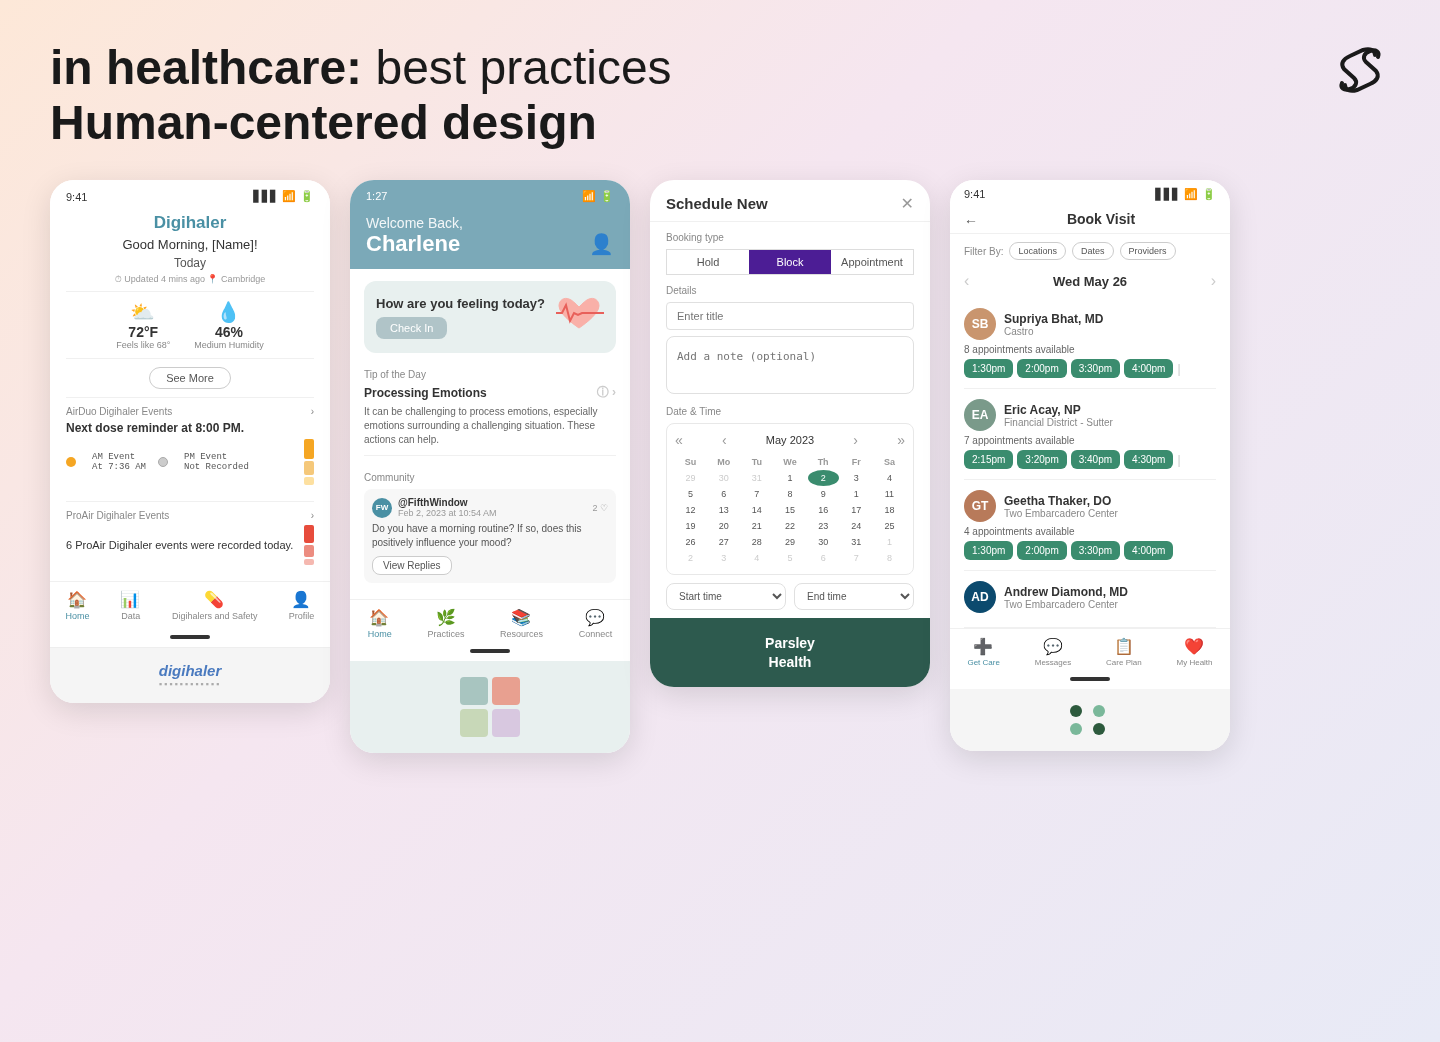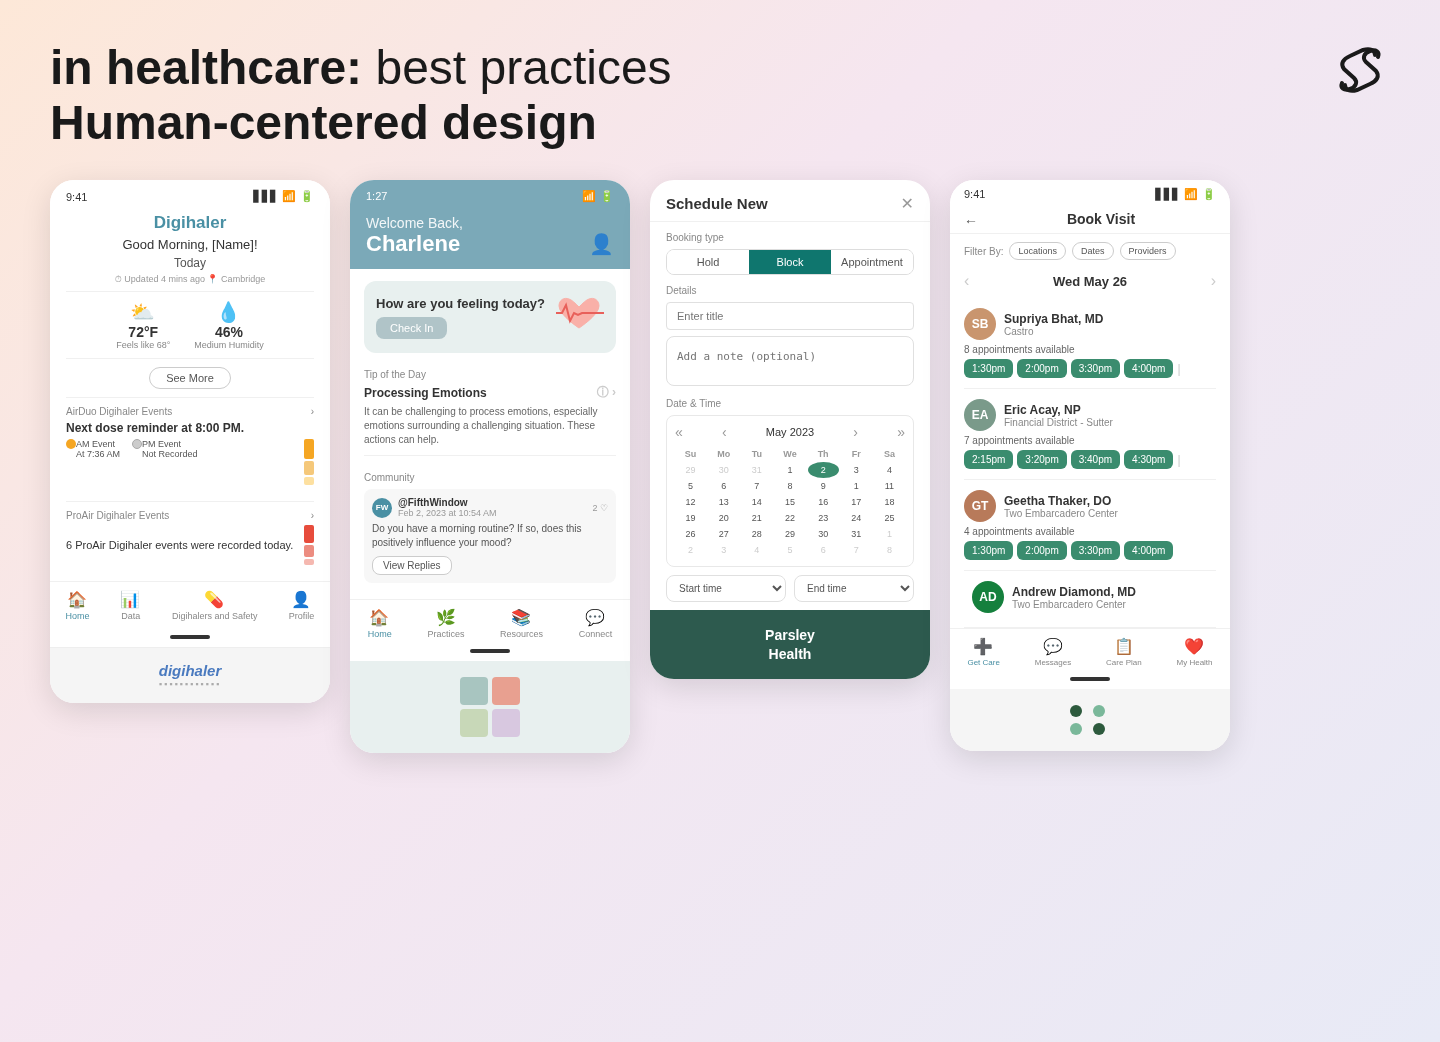--- a/index.html
+++ b/index.html
@@ -127,23 +127,25 @@
       color: #333;
       font-weight: 600;
       margin-bottom: 4px;
     }
     .card1-events {
       display: flex;
       gap: 12px;
     }
     .event-item {
       display: flex;
-      gap: 0;
+      align-items: center;
+      gap: 16px;
       font-size: 9px;
       color: #555;
+      font-family: Liberation Mono, monospace;
     }
     .event-dot {
       width: 10px; height: 10px;
       border-radius: 50%;
       display: inline-block;
     }
     .dot-yellow { background: #f5a623; }
     .dot-gray { background: #ccc; border: 1px solid #aaa; }
     .card1-pro-section {
       margin: 0 16px 8px 16px;
@@ -300,56 +302,56 @@
       border-bottom: 1px solid #f0f0f0;
     }
     .card3-title { font-size: 15px; font-weight: 600; color: #333; }
     .close-btn { font-size: 16px; color: #999; cursor: pointer; }
     .card3-booking { padding: 10px 16px; }
     .booking-label { font-size: 10px; color: #888; margin-bottom: 6px; }
     .booking-tabs {
       display: flex;
       gap: 0;
       border: 1px solid #ddd;
-      border-radius: 8px;
+      border-radius: 0;
       overflow: hidden;
     }
     .booking-tab {
       flex: 1;
       text-align: center;
       padding: 6px 0;
       font-size: 11px;
       cursor: pointer;
       background: #fff;
       color: #555;
       border: none;
     }
     .booking-tab.active {
-      background: #0f766e;
+      background: #4c1d95;
       color: #fff;
     }
     .card3-details { padding: 0 16px 8px 16px; }
     .details-label { font-size: 10px; color: #888; margin-bottom: 6px; }
     .details-input {
       width: 100%;
       border: 1px solid #e0e0e0;
       border-radius: 4px;
       padding: 7px 10px;
       font-size: 11px;
       color: #ccc;
       margin-bottom: 6px;
     }
     .details-textarea {
       width: 100%;
       border: 1px solid #e0e0e0;
       border-radius: 8px;
       padding: 13px 10px;
       font-size: 11px;
       color: #ccc;
-      height: 50px;
+      height: 58px;
       resize: none;
     }
     .card3-datetime { padding: 0 16px 8px 16px; }
     .datetime-label { font-size: 10px; color: #888; margin-bottom: 6px; }
     .calendar {
       border: 1px solid #e8e8e8;
       border-radius: 8px;
       padding: 8px;
       margin-bottom: 8px;
     }
@@ -949,21 +951,21 @@
         <div class="time-slots">
           <button class="time-slot">1:30pm</button>
           <button class="time-slot">2:00pm</button>
           <button class="time-slot">3:30pm</button>
           <button class="time-slot">4:00pm</button>
         </div>
       </div>
 
       <div class="provider-item">
         <div class="provider-info">
-          <div class="provider-avatar" style="background:#15803d;margin-left:8px;">AD</div>
+          <div class="provider-avatar" style="background:#0c4a6e;">AD</div>
           <div class="provider-details">
             <div class="provider-name">Andrew Diamond, MD</div>
             <div class="provider-location">Two Embarcadero Center</div>
           </div>
         </div>
       </div>
 
     </div>
 
     <div class="card4-nav">

